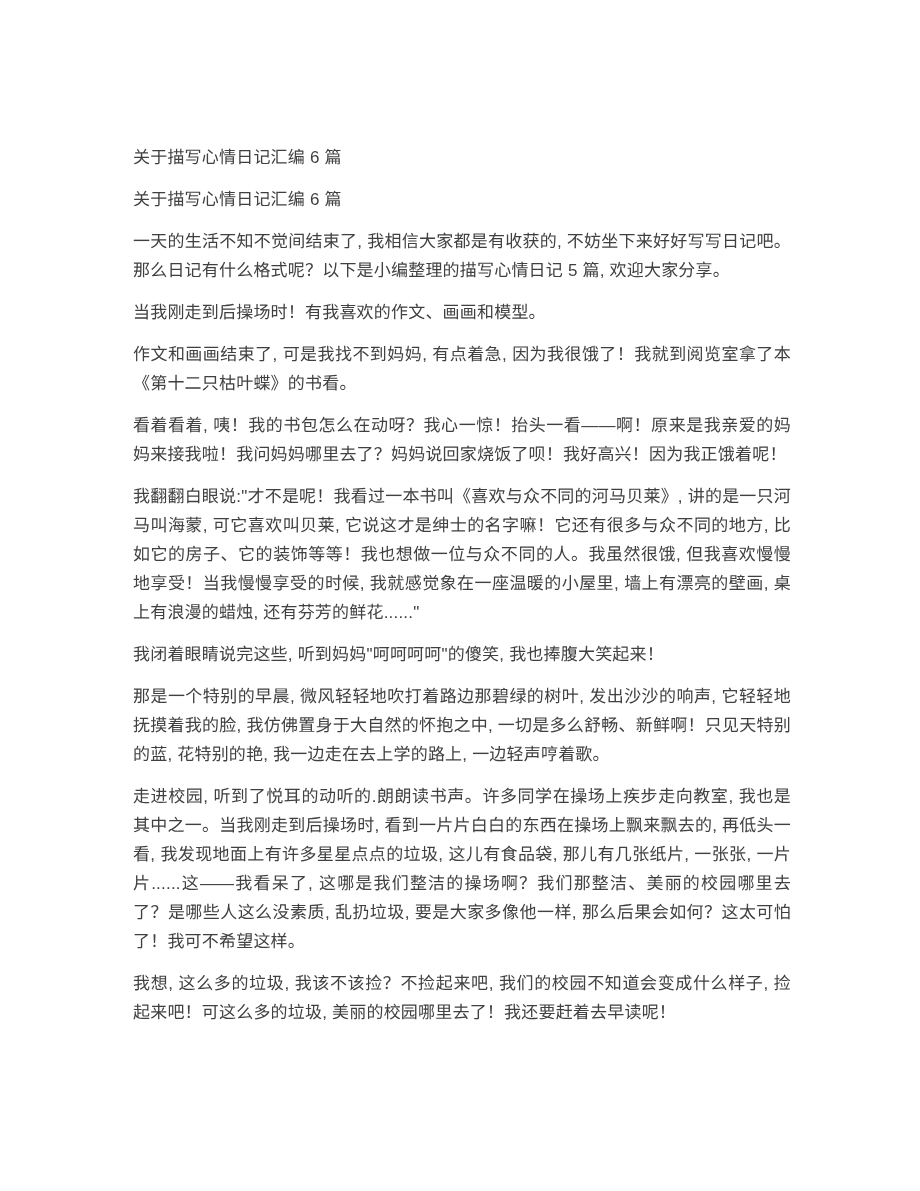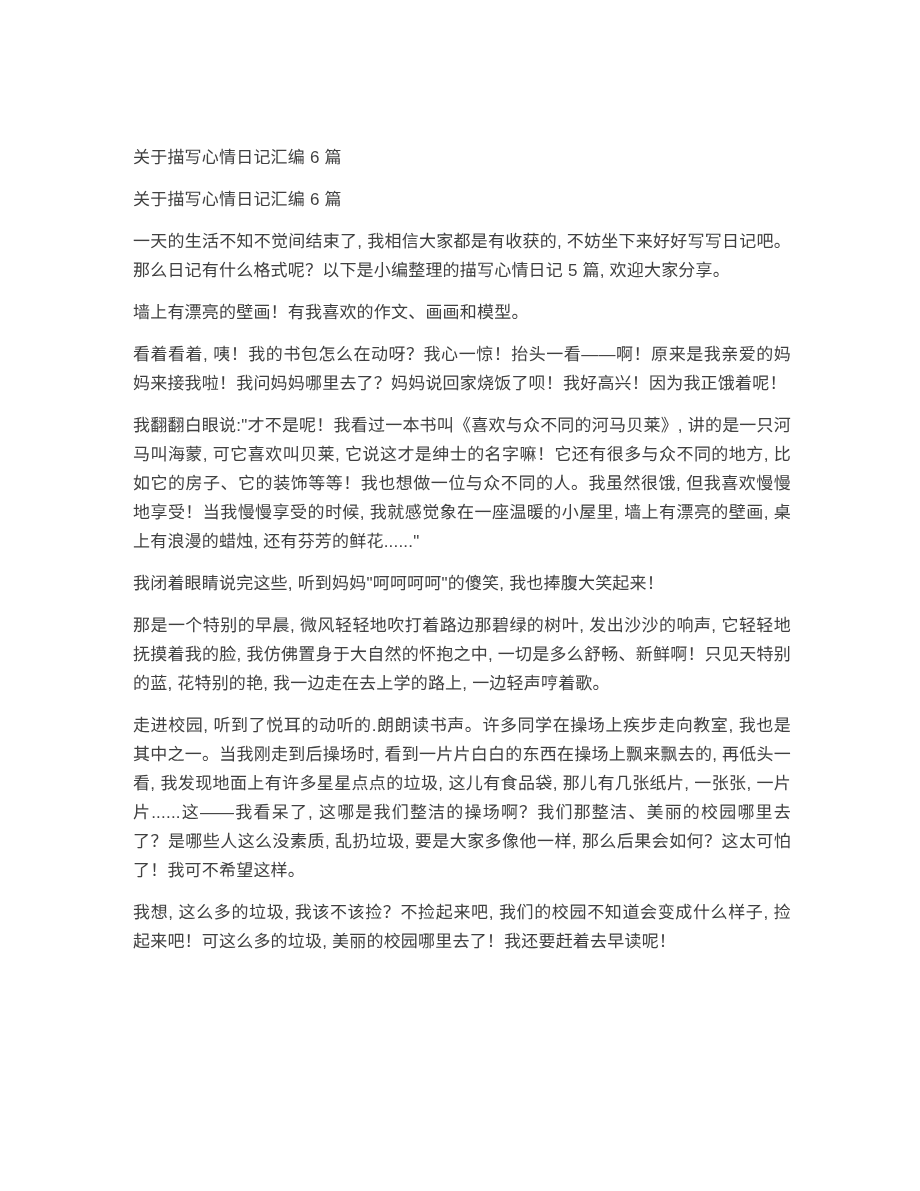--- a/index.html
+++ b/index.html
@@ -35,21 +35,22 @@
   }
 </style>
 </head>
 <body>
 
 <div class="page">
   <div class="doc-body">
     <p>关于描写心情日记汇编 6 篇</p>
     <p>关于描写心情日记汇编 6 篇</p>
     <p>一天的生活不知不觉间结束了, 我相信大家都是有收获的, 不妨坐下来好好写写日记吧。那么日记有什么格式呢？以下是小编整理的描写心情日记 5 篇, 欢迎大家分享。</p>
-    <p>墙上有漂亮的壁画！有我喜欢的作文、画画和模型。</p>
+    <p>当我刚走到后操场时！有我喜欢的作文、画画和模型。</p>
+    <p>作文和画画结束了, 可是我找不到妈妈, 有点着急, 因为我很饿了！我就到阅览室拿了本《第十二只枯叶蝶》的书看。</p>
     <p>看着看着, 咦！我的书包怎么在动呀？我心一惊！抬头一看——啊！原来是我亲爱的妈妈来接我啦！我问妈妈哪里去了？妈妈说回家烧饭了呗！我好高兴！因为我正饿着呢！</p>
     <p>我翻翻白眼说:"才不是呢！我看过一本书叫《喜欢与众不同的河马贝莱》, 讲的是一只河马叫海蒙, 可它喜欢叫贝莱, 它说这才是绅士的名字嘛！它还有很多与众不同的地方, 比如它的房子、它的装饰等等！我也想做一位与众不同的人。我虽然很饿, 但我喜欢慢慢地享受！当我慢慢享受的时候, 我就感觉象在一座温暖的小屋里, 墙上有漂亮的壁画, 桌上有浪漫的蜡烛, 还有芬芳的鲜花......"</p>
     <p>我闭着眼睛说完这些, 听到妈妈"呵呵呵呵"的傻笑, 我也捧腹大笑起来！</p>
     <p>那是一个特别的早晨, 微风轻轻地吹打着路边那碧绿的树叶, 发出沙沙的响声, 它轻轻地抚摸着我的脸, 我仿佛置身于大自然的怀抱之中, 一切是多么舒畅、新鲜啊！只见天特别的蓝, 花特别的艳, 我一边走在去上学的路上, 一边轻声哼着歌。</p>
     <p>走进校园, 听到了悦耳的动听的.朗朗读书声。许多同学在操场上疾步走向教室, 我也是其中之一。当我刚走到后操场时, 看到一片片白白的东西在操场上飘来飘去的, 再低头一看, 我发现地面上有许多星星点点的垃圾, 这儿有食品袋, 那儿有几张纸片, 一张张, 一片片......这——我看呆了, 这哪是我们整洁的操场啊？我们那整洁、美丽的校园哪里去了？是哪些人这么没素质, 乱扔垃圾, 要是大家多像他一样, 那么后果会如何？这太可怕了！我可不希望这样。</p>
     <p>我想, 这么多的垃圾, 我该不该捡？不捡起来吧, 我们的校园不知道会变成什么样子, 捡起来吧！可这么多的垃圾, 美丽的校园哪里去了！我还要赶着去早读呢！</p>
   </div>
 </div>
 
 </body></html>

